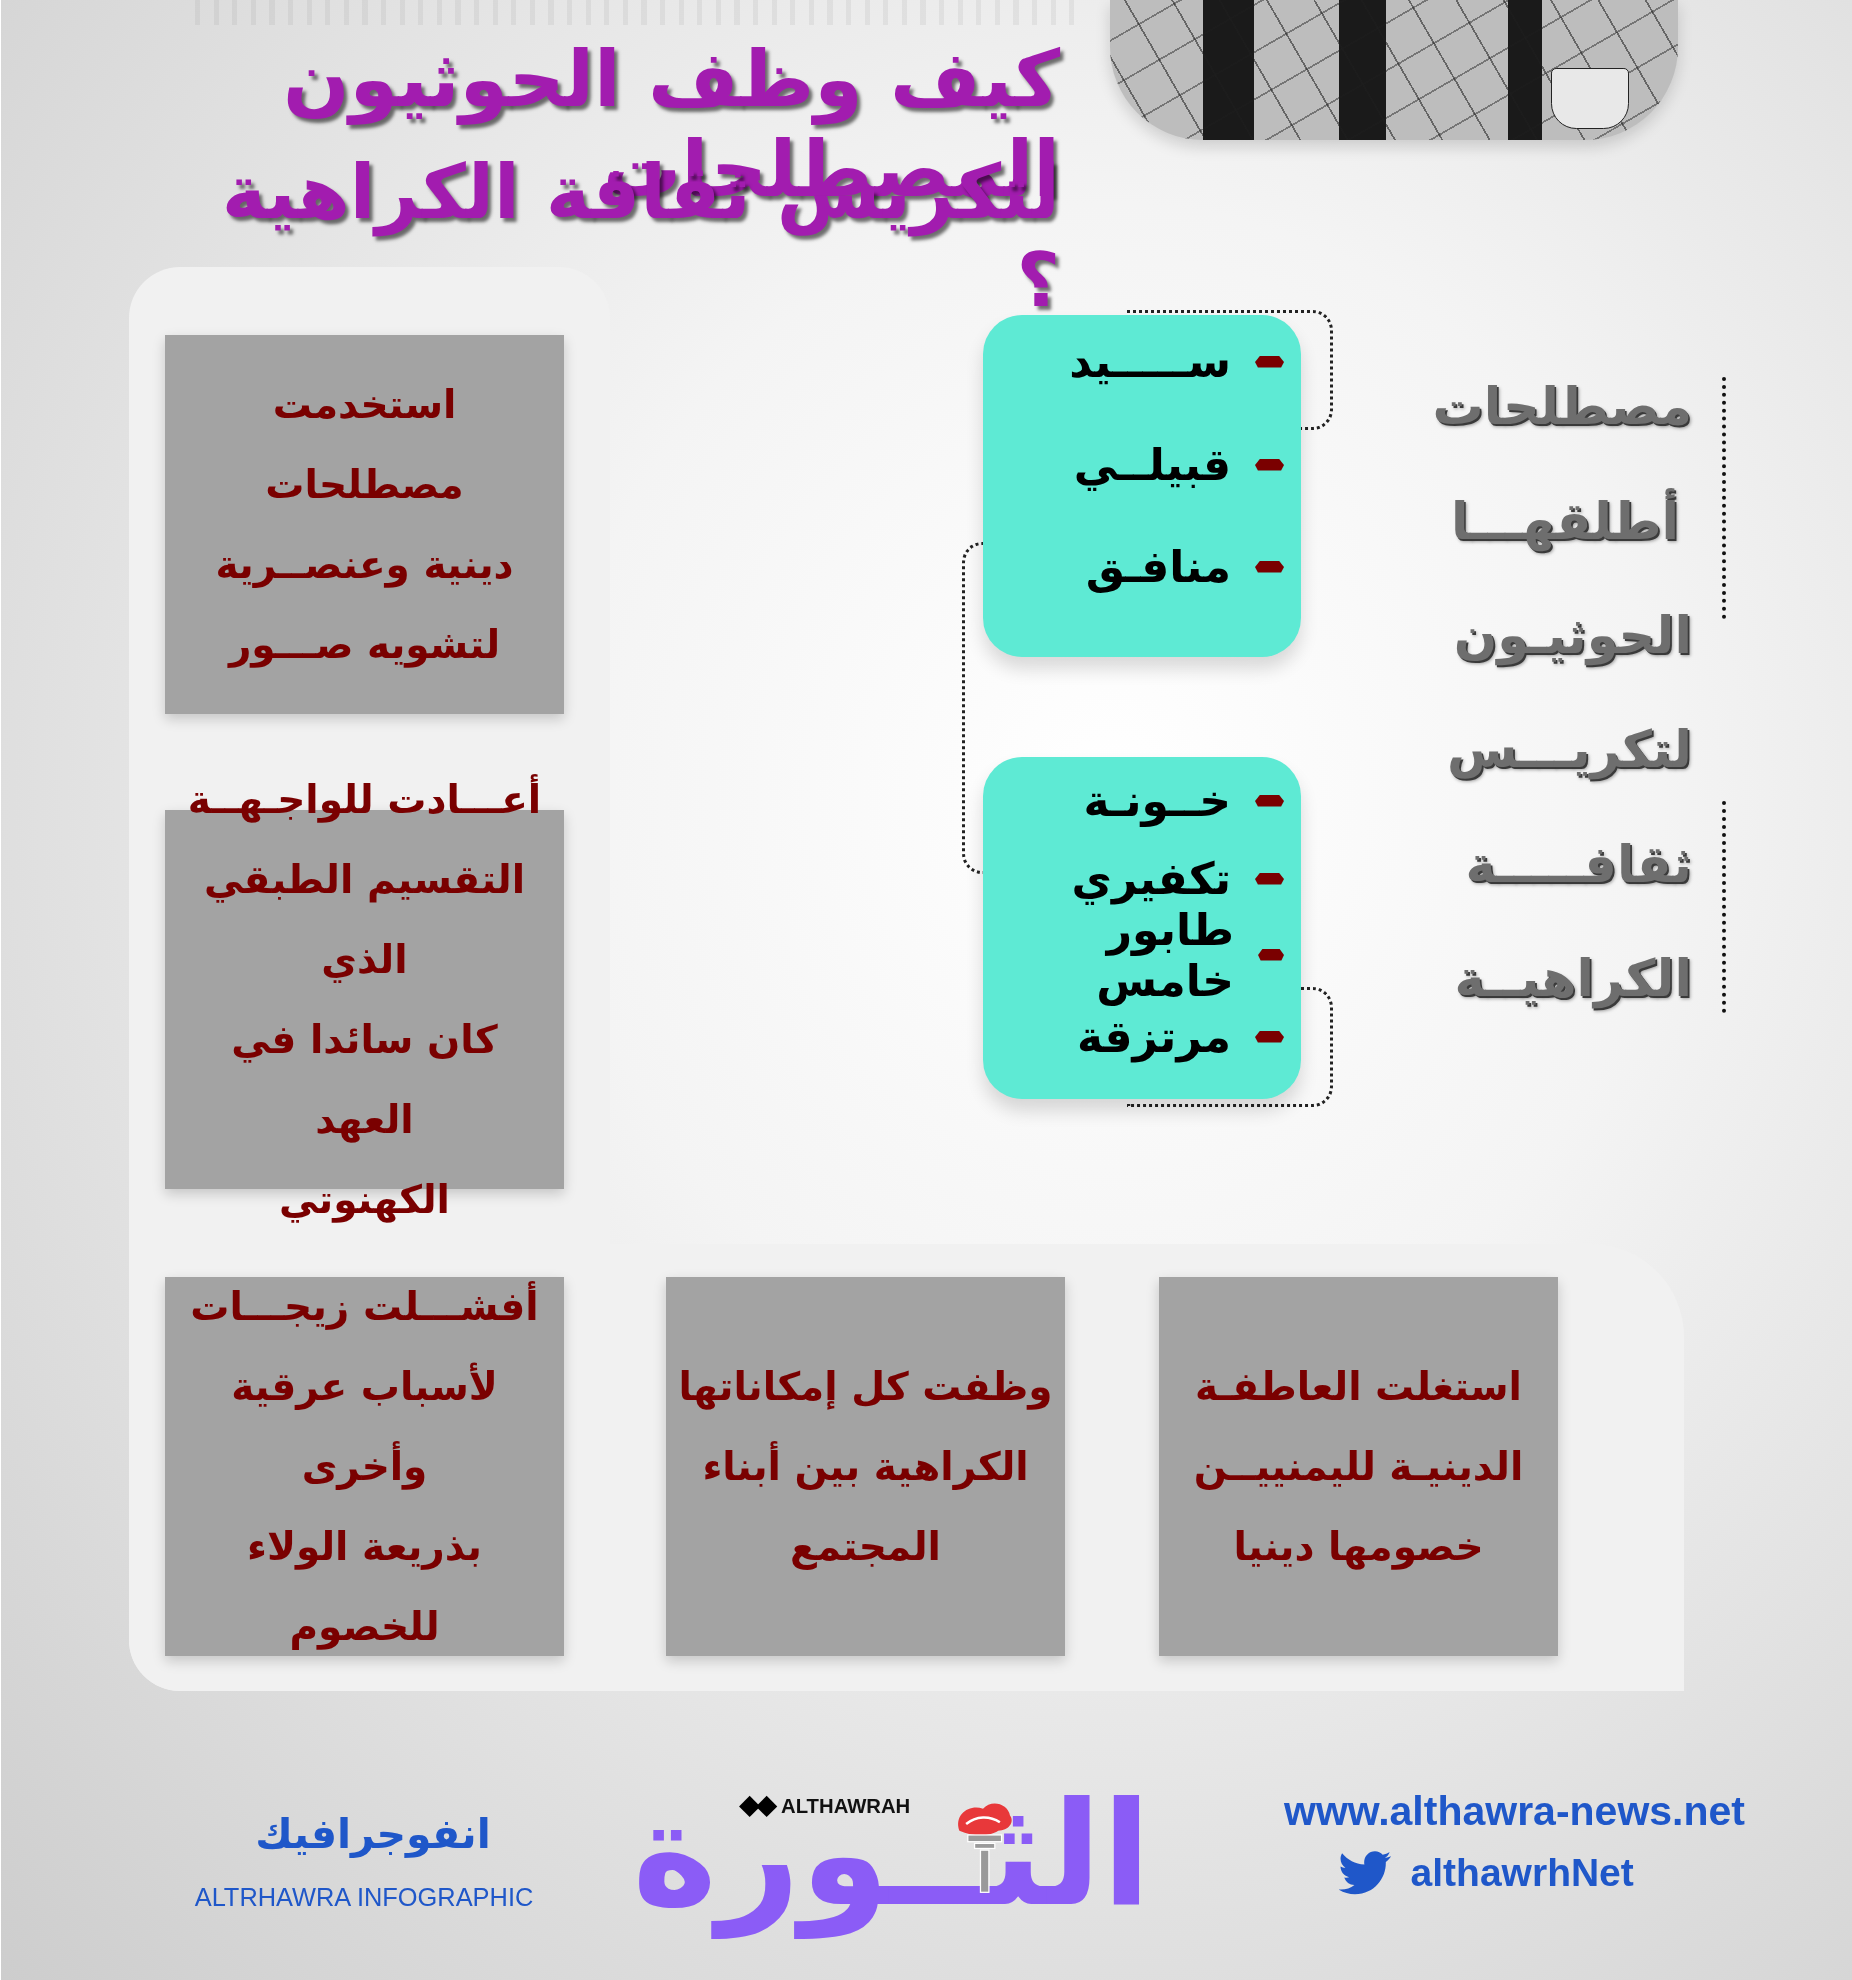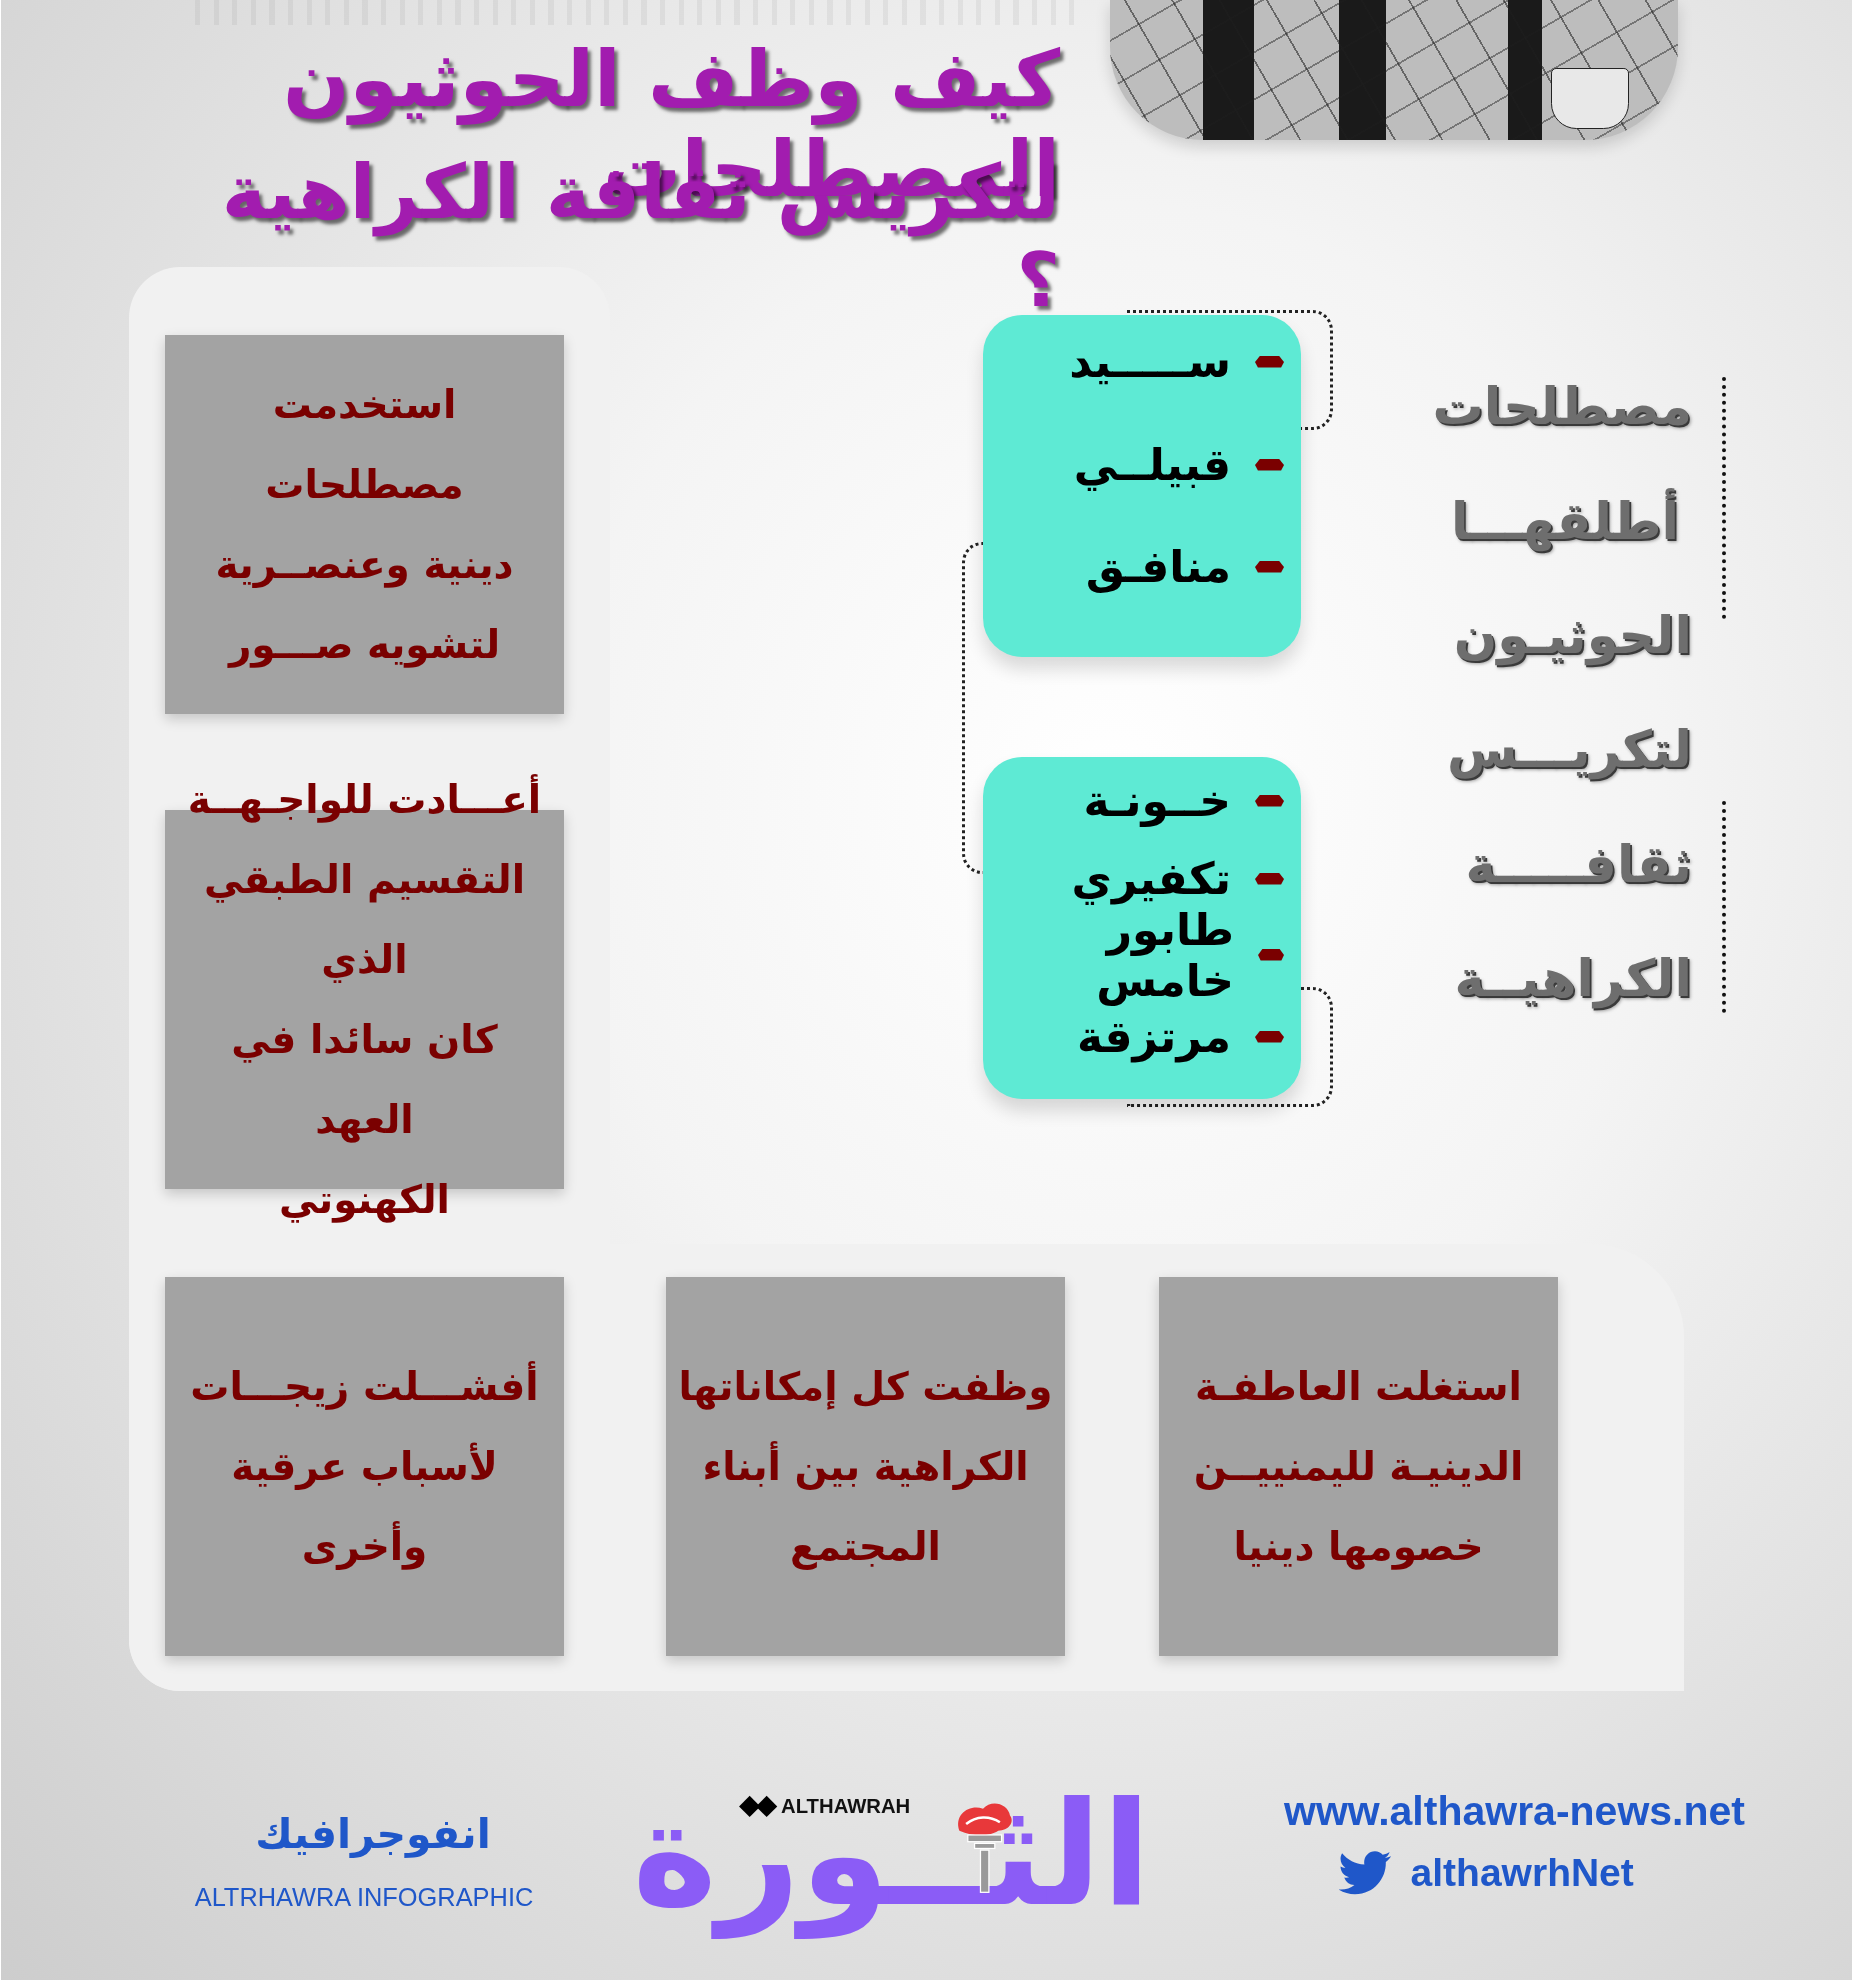--- a/index.html
+++ b/index.html
@@ -129,20 +129,21 @@
     <span>التقسيم الطبقي الذي</span>
     <span>كان سائدا في العهد</span>
     <span>الكهنوتي</span>
   </div>
 </div>
 
 <div class="card" style="left:165px;top:1277px;width:399px;height:379px;">
   <div>
     <span>أفشـــلت زيجـــات</span>
     <span>لأسباب عرقية وأخرى</span>
+    <span>بذريعة الولاء للخصوم</span>
   </div>
 </div>
 <div class="card" style="left:666px;top:1277px;width:399px;height:379px;">
   <div>
     <span>وظفت كل إمكاناتها</span>
     <span>الكراهية بين أبناء</span>
     <span>المجتمع</span>
   </div>
 </div>
 <div class="card" style="left:1159px;top:1277px;width:399px;height:379px;">

